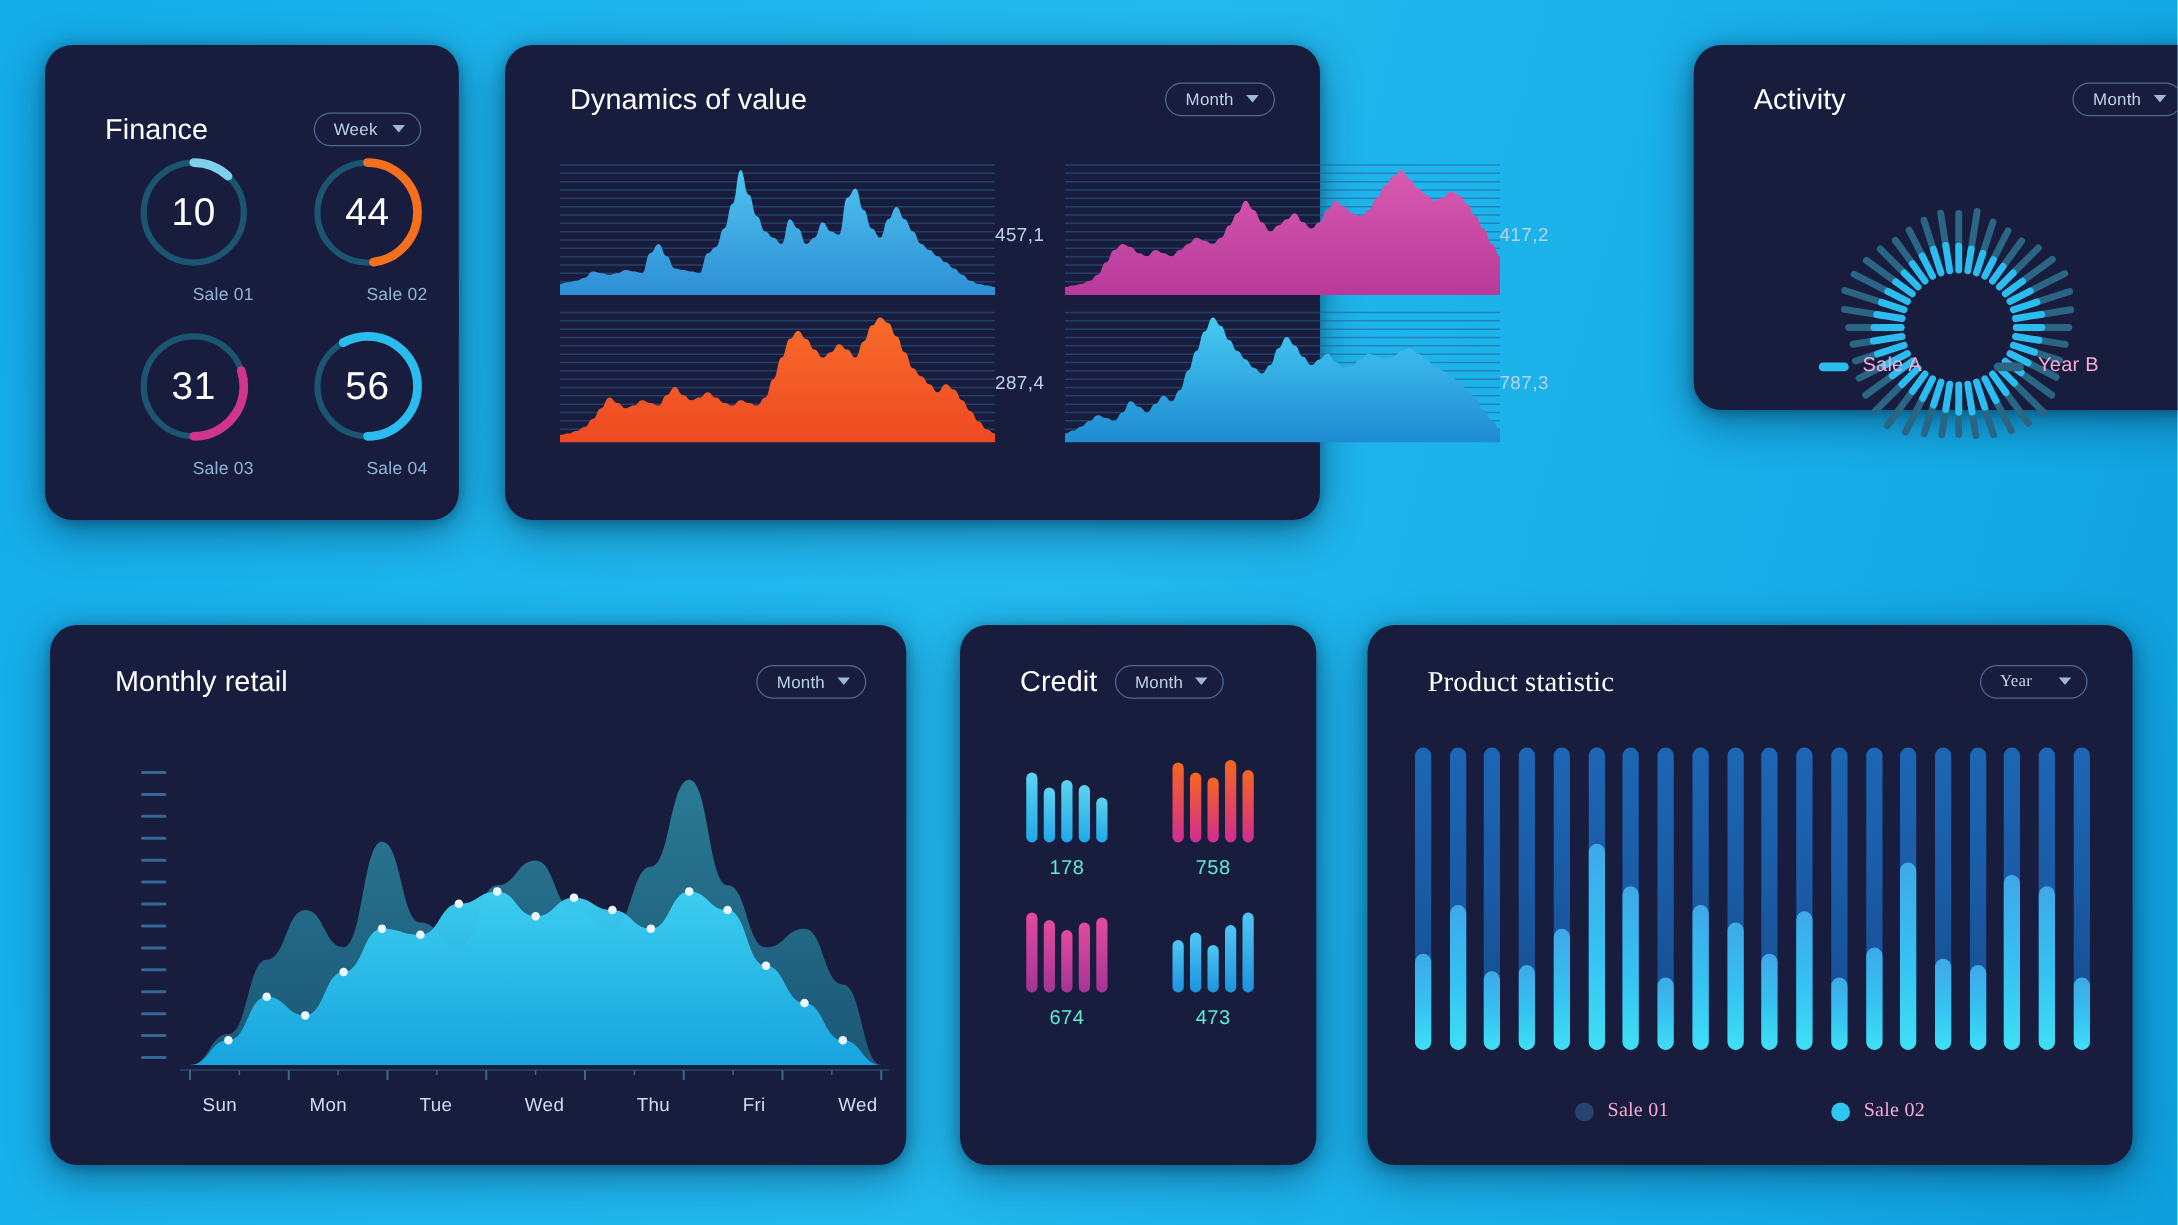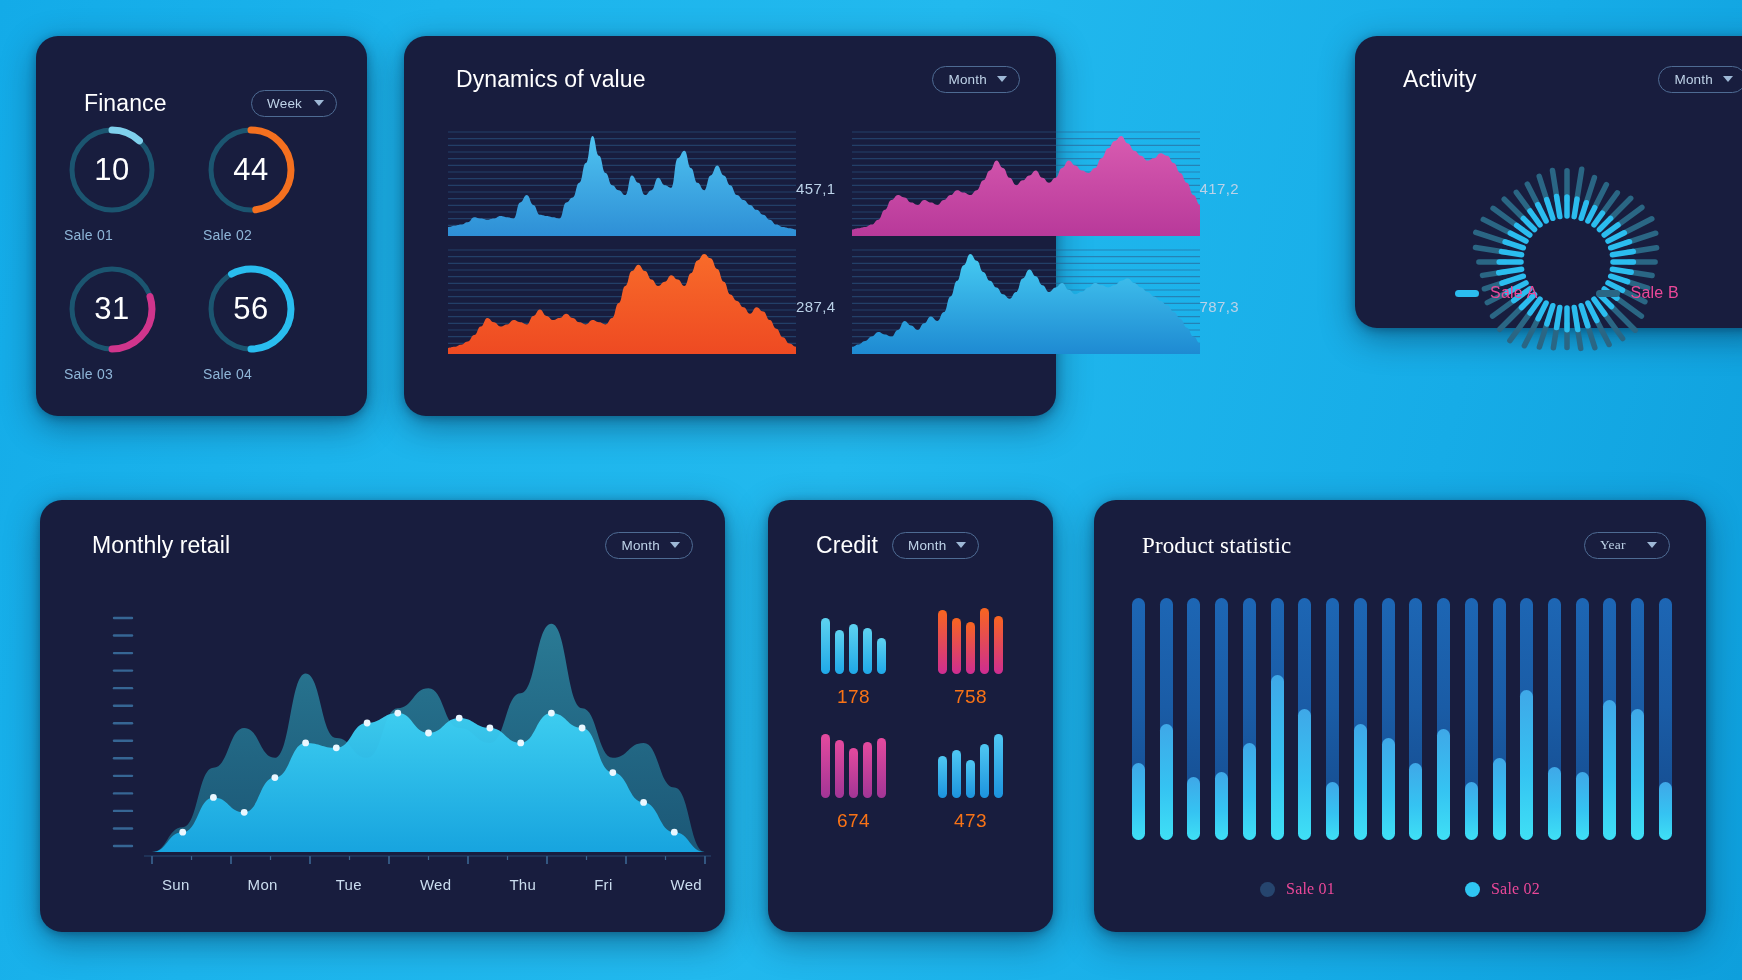--- a/index.html
+++ b/index.html
@@ -67,21 +67,21 @@
   .fin-head { padding: 30px 30px 0 48px; justify-content: space-between; margin-top: 24px; }
   .gauge-grid {
     position: absolute;
     left: 28px; top: 86px;
     width: 278px;
     display: grid;
     grid-template-columns: 1fr 1fr;
     grid-template-rows: 1fr 1fr;
     row-gap: 18px;
   }
-  .gauge-cell { display: flex; flex-direction: column; align-items: flex-start; }
+  .gauge-cell { display: flex; flex-direction: column; align-items: flex-end; }
   .gauge-wrap { position: relative; width: 96px; height: 96px; }
   .gauge-wrap svg { display: block; transform: rotate(-90deg); }
   .gauge-val {
     position: absolute; inset: 0;
     display: flex; align-items: center; justify-content: center;
     color: #fff; font-size: 31px; font-weight: 400; letter-spacing: .5px;
   }
   .gauge-name {
     margin-top: 9px;
     color: #8FB6D8; font-size: 14px; letter-spacing: .2px;
@@ -111,21 +111,21 @@
   #card-activity { left: 1355px; top: 36px; width: 424px; height: 292px; }
   .act-head { padding: 30px 33px 0 48px; justify-content: space-between; }
   .radial-wrap { position: absolute; left: 50%; top: 96px; transform: translateX(-50%); }
   .legend-row {
     position: absolute; left: 0; right: 0; bottom: 26px;
     display: flex; justify-content: center; gap: 58px;
   }
   .legend-item { display: flex; align-items: center; gap: 11px; }
   .legend-bar { width: 24px; height: 7px; border-radius: 4px; flex: none; }
   .legend-dot { width: 15px; height: 15px; border-radius: 50%; flex: none; }
-  .legend-text { color: #ec4899; font-size: 16px; letter-spacing: .2px; }
+  .legend-text { color: #f9a8d4; font-size: 16px; letter-spacing: .2px; }
 
   
   #card-retail { left: 40px; top: 500px; width: 685px; height: 432px; }
   .ret-head { padding: 32px 32px 0 52px; justify-content: space-between; }
   .ret-plot { position: absolute; left: 0; top: 86px; width: 685px; height: 300px; }
   .ret-plot svg { display: block; }
   .ret-xaxis {
     position: absolute; left: 122px; top: 376px; width: 540px;
     display: flex; justify-content: space-between;
   }
@@ -141,21 +141,21 @@
     display: grid;
     grid-template-columns: 1fr 1fr;
     row-gap: 24px;
     column-gap: 14px;
   }
   .cred-cell { display: flex; flex-direction: column; align-items: center; }
   .cred-bars {
     display: flex; align-items: flex-end; gap: 5px; height: 66px;
   }
   .cred-bar { width: 9px; border-radius: 5px; }
-  .cred-val { margin-top: 12px; color: #f97316; font-size: 19px; letter-spacing: .4px; }
+  .cred-val { margin-top: 12px; color: #5eead4; font-size: 16px; letter-spacing: .4px; }
 
   
   #card-product { left: 1094px; top: 500px; width: 612px; height: 432px; font-family: Liberation Serif, serif; }
   .prod-head { padding: 32px 36px 0 48px; justify-content: space-between; }
   .prod-plot {
     position: absolute; left: 38px; top: 98px;
     width: 540px; height: 242px;
     display: flex; align-items: flex-end; justify-content: space-between;
   }
   .prod-col { position: relative; width: 13px; height: 242px; }
@@ -453,21 +453,21 @@
           <line x1="120.3" y1="68.8" x2="115.5" y2="38.5" stroke="#2A6684" stroke-width="5.5" stroke-linecap="round"></line>
           <line x1="122.8" y1="84.6" x2="119.6" y2="64.4" stroke="#2BBDEF" stroke-width="5.5" stroke-linecap="round"></line>
         </svg></div>
     <div class="legend-row" id="act-legend">
         <div class="legend-item">
           <span class="legend-bar" style="background: rgb(43, 189, 239);"></span>
           <span class="legend-text">Sale A</span>
         </div>
         <div class="legend-item">
           <span class="legend-bar" style="background: rgb(42, 102, 132);"></span>
-          <span class="legend-text">Sale B</span>
+          <span class="legend-text">Year B</span>
         </div>
       </div>
   </div>
 
   <div class="card" id="card-retail">
     <div class="card-head ret-head">
       <span class="card-title">Monthly retail</span>
       <span class="pill">
         <span class="pill-label">Month</span>
         <span class="caret"></span>

